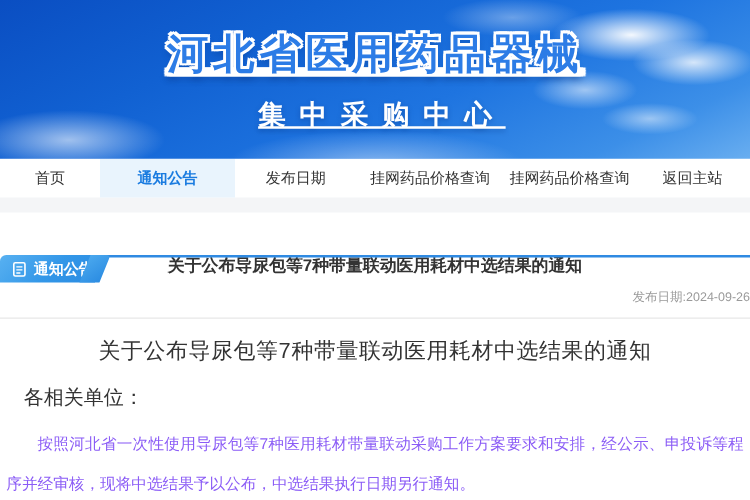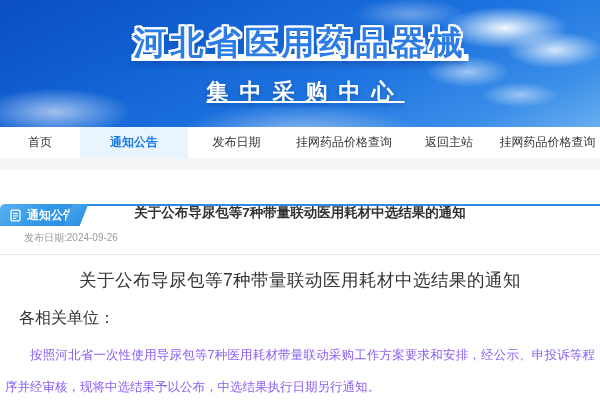--- a/index.html
+++ b/index.html
@@ -61,21 +61,21 @@
     font-size:12px; font-weight:bold; cursor:pointer; z-index:2;
   }
   .crumb-tab::after{
     content:""; position:absolute; right:-8px; top:0; width:16px; height:22px;
     background:linear-gradient(135deg,#4aa8ee,#2b8ce2);
     transform:skewX(-22deg); border-radius:0 3px 0 0;
   }
   .crumb-icon{ width:13px; height:13px; margin-right:5px; flex:none; }
 
   .art-title{ margin-top:34px; text-align:center; font-size:13.5px; font-weight:bold; color:#333; }
-  .art-date{ margin-top:9px; text-align:left; font-size:10px; color:#9a9a9a;padding-left:24px; }
+  .art-date{ margin-top:9px; text-align:right; font-size:10px; color:#9a9a9a;padding-left:24px; }
   .art-divider{ margin-top:9px; border-bottom:1px solid #e7e7e7; }
   .art-title2{ margin-top:13px; text-align:center; font-size:17.5px; color:#333; letter-spacing:.5px; }
   .art-salutation{ margin-top:16px; margin-left:19px; font-size:16px; color:#333; }
   .art-para{
     margin:10px 5px 0 5px; font-size:12.5px; color:#8b5cf6;
     line-height:32px; text-indent:2em; text-align:justify;
   }
 </style>
 </head>
 <body>
@@ -83,22 +83,22 @@
 <div class="banner">
   <div class="banner-title">河北省医用药品器械</div>
   <div class="banner-sub">集中采购中心</div>
 </div>
 
 <div class="nav">
   <div class="nav-item n0">首页</div>
   <div class="nav-item n1 active">通知公告</div>
   <div class="nav-item n2">发布日期</div>
   <div class="nav-item n3">挂网药品价格查询</div>
+  <div class="nav-item n4">挂网药品价格查询</div>
   <div class="nav-item n5">返回主站</div>
-  <div class="nav-item n4">挂网药品价格查询</div>
 </div>
 
 <div class="band"></div>
 
 <div class="content">
   <div class="crumb-line"></div>
   <div class="crumb-tab">
     <svg class="crumb-icon" viewBox="0 0 16 16">
       <rect x="2.5" y="1.5" width="11" height="13" rx="1.5" fill="none" stroke="#ffffff" stroke-width="1.6"></rect>
       <line x1="5" y1="5.5" x2="11" y2="5.5" stroke="#ffffff" stroke-width="1.4"></line>

